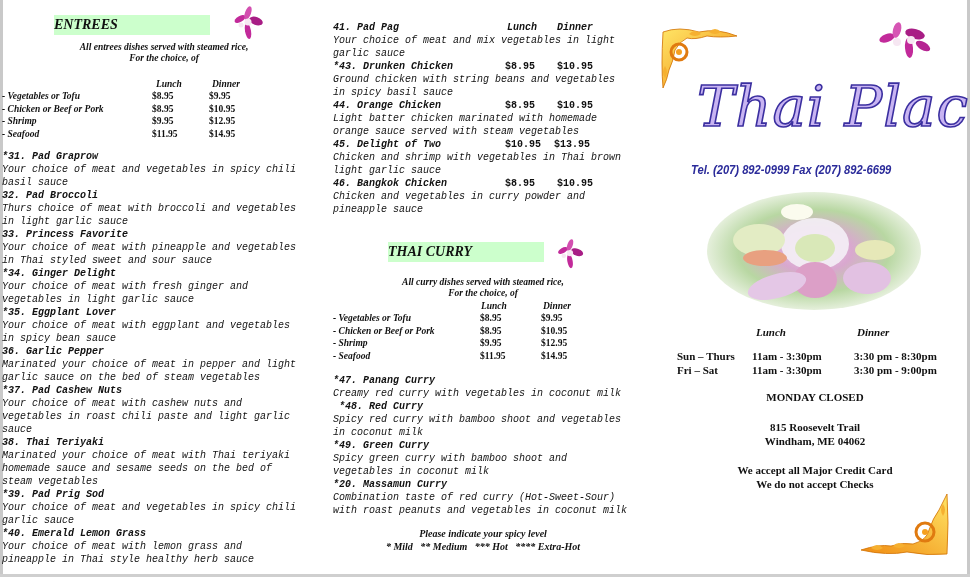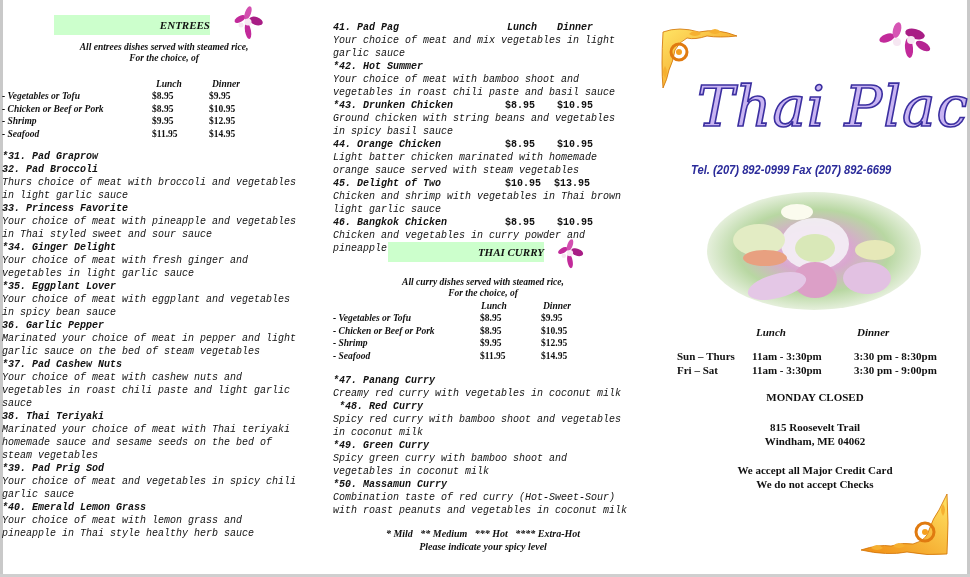--- a/index.html
+++ b/index.html
@@ -10,22 +10,22 @@
   .right-border { position: absolute; right: 0; top: 0; width: 3px; height: 577px; background: #c9c9c9; }
   .bottom-border { position: absolute; left: 0; bottom: 0; width: 970px; height: 3px; background: #cfcfcf; }
 
   .col { position: absolute; top: 0; }
   .col1 { left: 4px; width: 310px; }
   .col2 { left: 333px; width: 310px; }
   .col3 { left: 655px; width: 310px; }
 
   .section-bar {
     position: absolute; height: 20px; background: #ccffcc;
-    font-weight: bold; font-style: italic; font-size: 11px;
-    text-align: right; line-height: 20px;
+    font-weight: bold; font-style: italic; font-size: 14px;
+    text-align: left; line-height: 20px;
   }
   .orchid { position: absolute; }
 
   .intro { position: absolute; font-weight: bold; font-style: italic; font-size: 9.5px; text-align: center; line-height: 11px; }
 
   .price-table { position: absolute; font-weight: bold; font-size: 9.5px; line-height: 12.4px; }
   .price-table .hdr { font-style: italic; }
   .price-table .row { position: relative; height: 12.4px; white-space: nowrap; }
   .price-table .c1 { position: absolute; left: 0; font-style: italic; }
   .price-table .c2 { position: absolute; }
@@ -103,20 +103,21 @@
       <div class="row">
         <span class="c1">- Seafood</span>
         <span class="c2" style="left:150px;">$11.95</span>
         <span class="c3" style="left:207px;">$14.95</span>
       </div>
     </div>
 
     <div class="dish-list" style="left:-2px; top:150px; width:300px;">
       <div class="dish">
         <div class="dish-head">*31. Pad Graprow</div>
+        <div class="dish-desc">Your choice of meat and vegetables in spicy chili basil sauce</div>
       </div>
       <div class="dish">
         <div class="dish-head">32. Pad Broccoli</div>
         <div class="dish-desc">Thurs choice of meat with broccoli and vegetables in light garlic sauce</div>
       </div>
       <div class="dish">
         <div class="dish-head">33. Princess Favorite</div>
         <div class="dish-desc">Your choice of meat with pineapple and vegetables in Thai styled sweet and sour sauce</div>
       </div>
       <div class="dish">
@@ -152,24 +153,20 @@
 
   <div class="col col2">
     <div class="dish-list" style="left:0; top:21px; width:300px;">
       <div class="dish">
         <div class="dish-head">
           <span>41. Pad Pag</span>
           <span class="lp hdr" style="left:174px;">Lunch</span>
           <span class="dp hdr" style="left:224px;">Dinner</span>
         </div>
         <div class="dish-desc">Your choice of meat and mix vegetables in light garlic sauce</div>
-      </div>
-      <div class="dish">
-        <div class="dish-head">*42. Hot Summer</div>
-        <div class="dish-desc">Your choice of meat with bamboo shoot and vegetables in roast chili paste and basil sauce</div>
       </div>
       <div class="dish">
         <div class="dish-head">
           <span>*43. Drunken Chicken</span>
           <span class="lp" style="left:172px;">$8.95</span>
           <span class="dp" style="left:224px;">$10.95</span>
         </div>
         <div class="dish-desc">Ground chicken with string beans and vegetables in spicy basil sauce</div>
       </div>
       <div class="dish">
@@ -249,28 +246,28 @@
       </div>
       <div class="dish">
         <div class="dish-head" style="white-space:pre;"> *48. Red Curry</div>
         <div class="dish-desc">Spicy red curry with bamboo shoot and vegetables in coconut milk</div>
       </div>
       <div class="dish">
         <div class="dish-head">*49. Green Curry</div>
         <div class="dish-desc">Spicy green curry with bamboo shoot and vegetables in coconut milk</div>
       </div>
       <div class="dish">
-        <div class="dish-head">*50. Massamun Curry</div>
+        <div class="dish-head">*20. Massamun Curry</div>
         <div class="dish-desc">Combination taste of red curry (Hot-Sweet-Sour) with roast peanuts and vegetables in coconut milk</div>
       </div>
     </div>
 
     <div class="spicy" style="left:20px; top:527px; width:260px;">
+      <div>Please indicate your spicy level</div>
       <div style="white-space:pre;">* Mild   ** Medium   *** Hot   **** Extra-Hot</div>
-      <div>Please indicate your spicy level</div>
     </div>
   </div>
 
   <div class="col col3">
     <svg style="position:absolute; left:4px; top:26px;" width="82" height="64" viewBox="0 0 82 64">
       <defs>
         <linearGradient id="gold1" x1="0" y1="0" x2="1" y2="1">
           <stop offset="0" stop-color="#ffe566"></stop>
           <stop offset="1" stop-color="#f08a10"></stop>
         </linearGradient>

